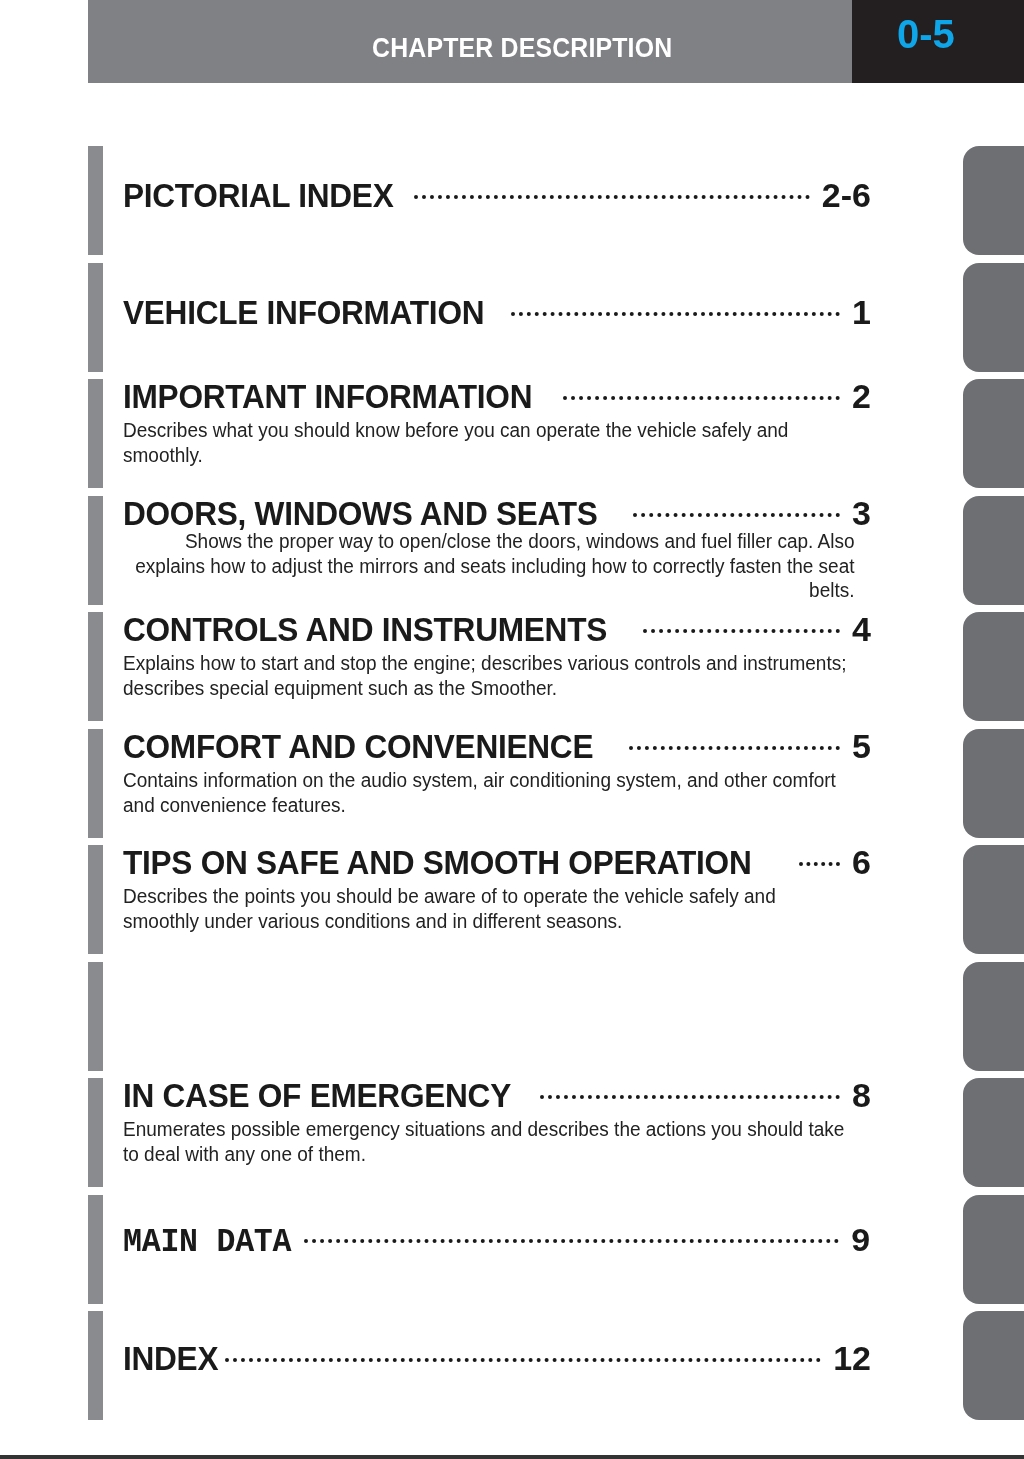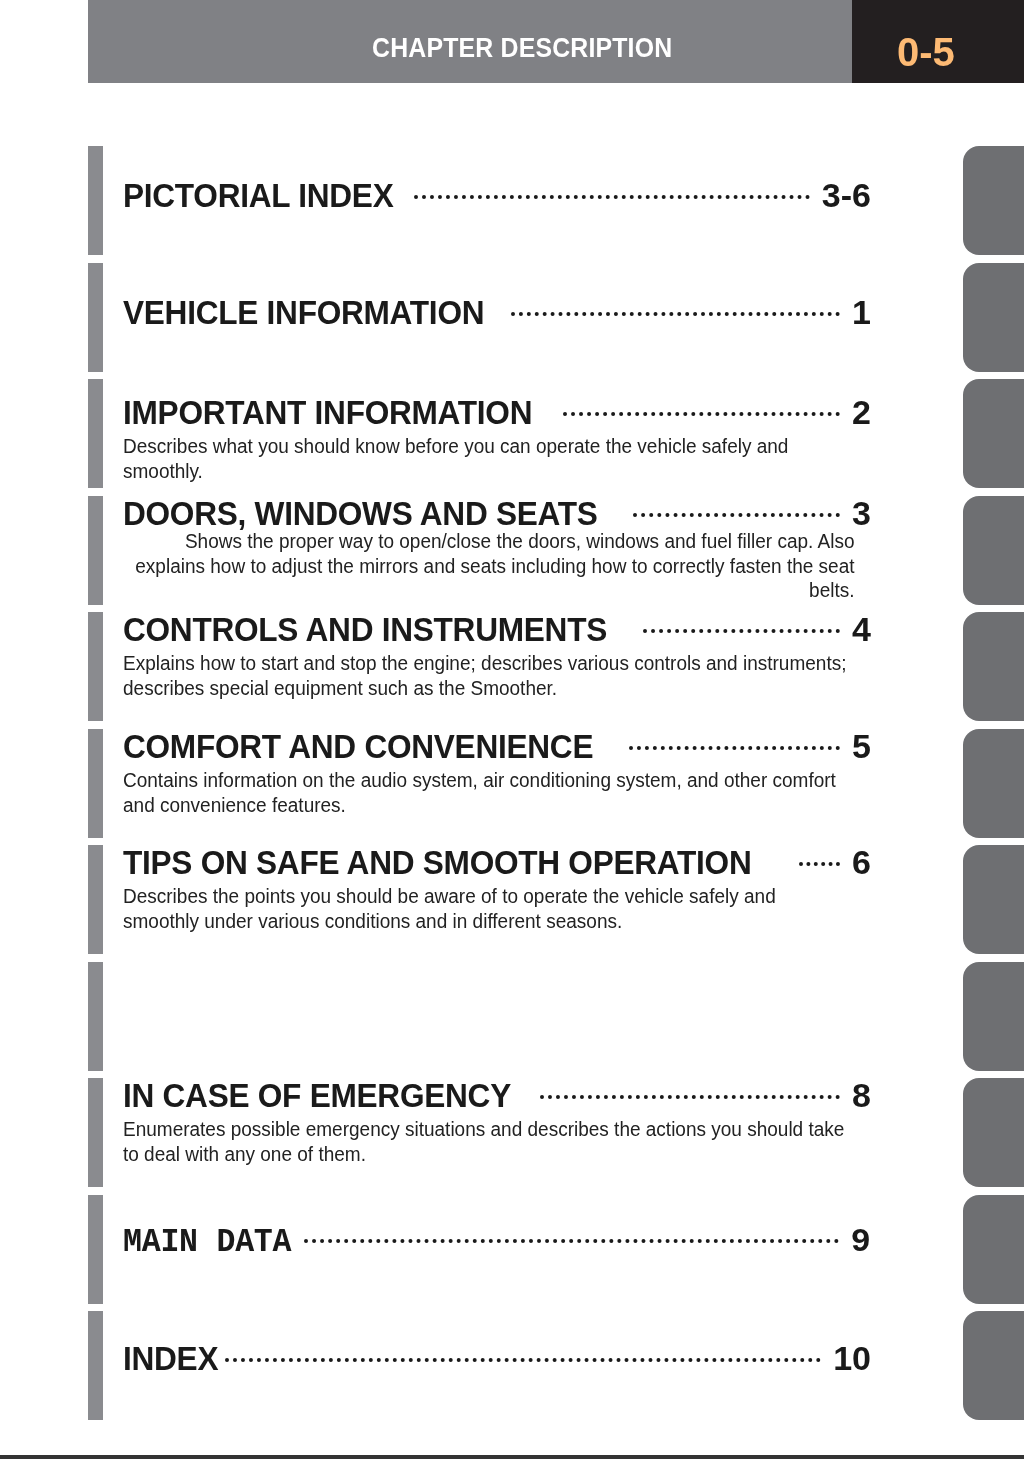--- a/index.html
+++ b/index.html
@@ -2,21 +2,21 @@
 <html><head>
 <meta charset="utf-8">
 <style>
   html, body { margin:0; padding:0; }
   body { width:1024px; height:1459px; background:#ffffff; position:relative; overflow:hidden;
          font-family:"Liberation Sans", sans-serif; color:#1a1a1a; }
   .header { position:absolute; left:88px; top:0; width:784px; height:83px; background:#808185; }
   .header-title { position:absolute; right:200px; top:33px; color:#ffffff; font-size:27px; font-weight:bold;
                   letter-spacing:0.2px; transform:scaleX(0.92); transform-origin:right center; }
   .header-page { position:absolute; left:852px; top:0; width:172px; height:83px; background:#231f20; }
-  .header-page span { position:absolute; left:45px; top:30px; color:#fdba74; font-size:40px; font-weight:bold; }
+  .header-page span { position:absolute; left:45px; top:12px; color:#0ea5e9; font-size:40px; font-weight:bold; }
   .section { position:absolute; left:88px; width:936px; height:109px; }
   .bar { position:absolute; left:0; top:0; width:15px; height:100%; background:#8a8b8f; }
   .tab { position:absolute; left:875px; top:0; width:61px; height:100%; background:#6e6f72; border-radius:16px 0 0 16px; }
   .entry { position:absolute; left:35px; width:750px; }
   .head-row { display:flex; align-items:baseline; width:748px; }
   .title { font-size:34px; font-weight:bold; white-space:nowrap; transform:scaleX(0.93); transform-origin:left center; letter-spacing:-0.3px; }
   .dots { flex:1; border-bottom:4px dotted #1a1a1a; margin:0 12px 0 0; height:0; position:relative; top:-8px; }
   .num { font-size:34px; font-weight:bold; white-space:nowrap; }
   .desc { font-size:20px; line-height:24.5px; color:#222; margin-top:2px; transform:scaleX(0.95); transform-origin:left top; width:770px; }
   .footer-line { position:absolute; left:0; top:1455px; width:1024px; height:4px; background:#333; }
@@ -31,41 +31,41 @@
   <span>0-5</span>
 </div>
 
 <div class="section" style="top:146px;">
   <div class="bar"></div>
   <div class="tab"></div>
   <div class="entry" style="top:30px;">
     <div class="head-row">
       <span class="title">PICTORIAL INDEX</span>
       <span class="dots"></span>
-      <span class="num">3-6</span>
+      <span class="num">2-6</span>
     </div>
   </div>
 </div>
 
 <div class="section" style="top:263px;">
   <div class="bar"></div>
   <div class="tab"></div>
   <div class="entry" style="top:30px;">
     <div class="head-row">
       <span class="title">VEHICLE INFORMATION</span>
       <span class="dots"></span>
       <span class="num">1</span>
     </div>
   </div>
 </div>
 
 <div class="section" style="top:379px;">
   <div class="bar"></div>
   <div class="tab"></div>
-  <div class="entry" style="top:-2px;margin-top:16px;">
+  <div class="entry" style="top:-2px;">
     <div class="head-row">
       <span class="title">IMPORTANT INFORMATION</span>
       <span class="dots"></span>
       <span class="num">2</span>
     </div>
     <div class="desc">Describes what you should know before you can operate the vehicle safely and smoothly.</div>
   </div>
 </div>
 
 <div class="section" style="top:496px;">
@@ -150,18 +150,18 @@
   </div>
 </div>
 
 <div class="section" style="top:1311px;">
   <div class="bar"></div>
   <div class="tab"></div>
   <div class="entry" style="top:28px;text-align:right;">
     <div class="head-row">
       <span class="title">INDEX</span>
       <span class="dots"></span>
-      <span class="num">10</span>
+      <span class="num">12</span>
     </div>
   </div>
 </div>
 
 <div class="footer-line"></div>
 
 </body></html>

